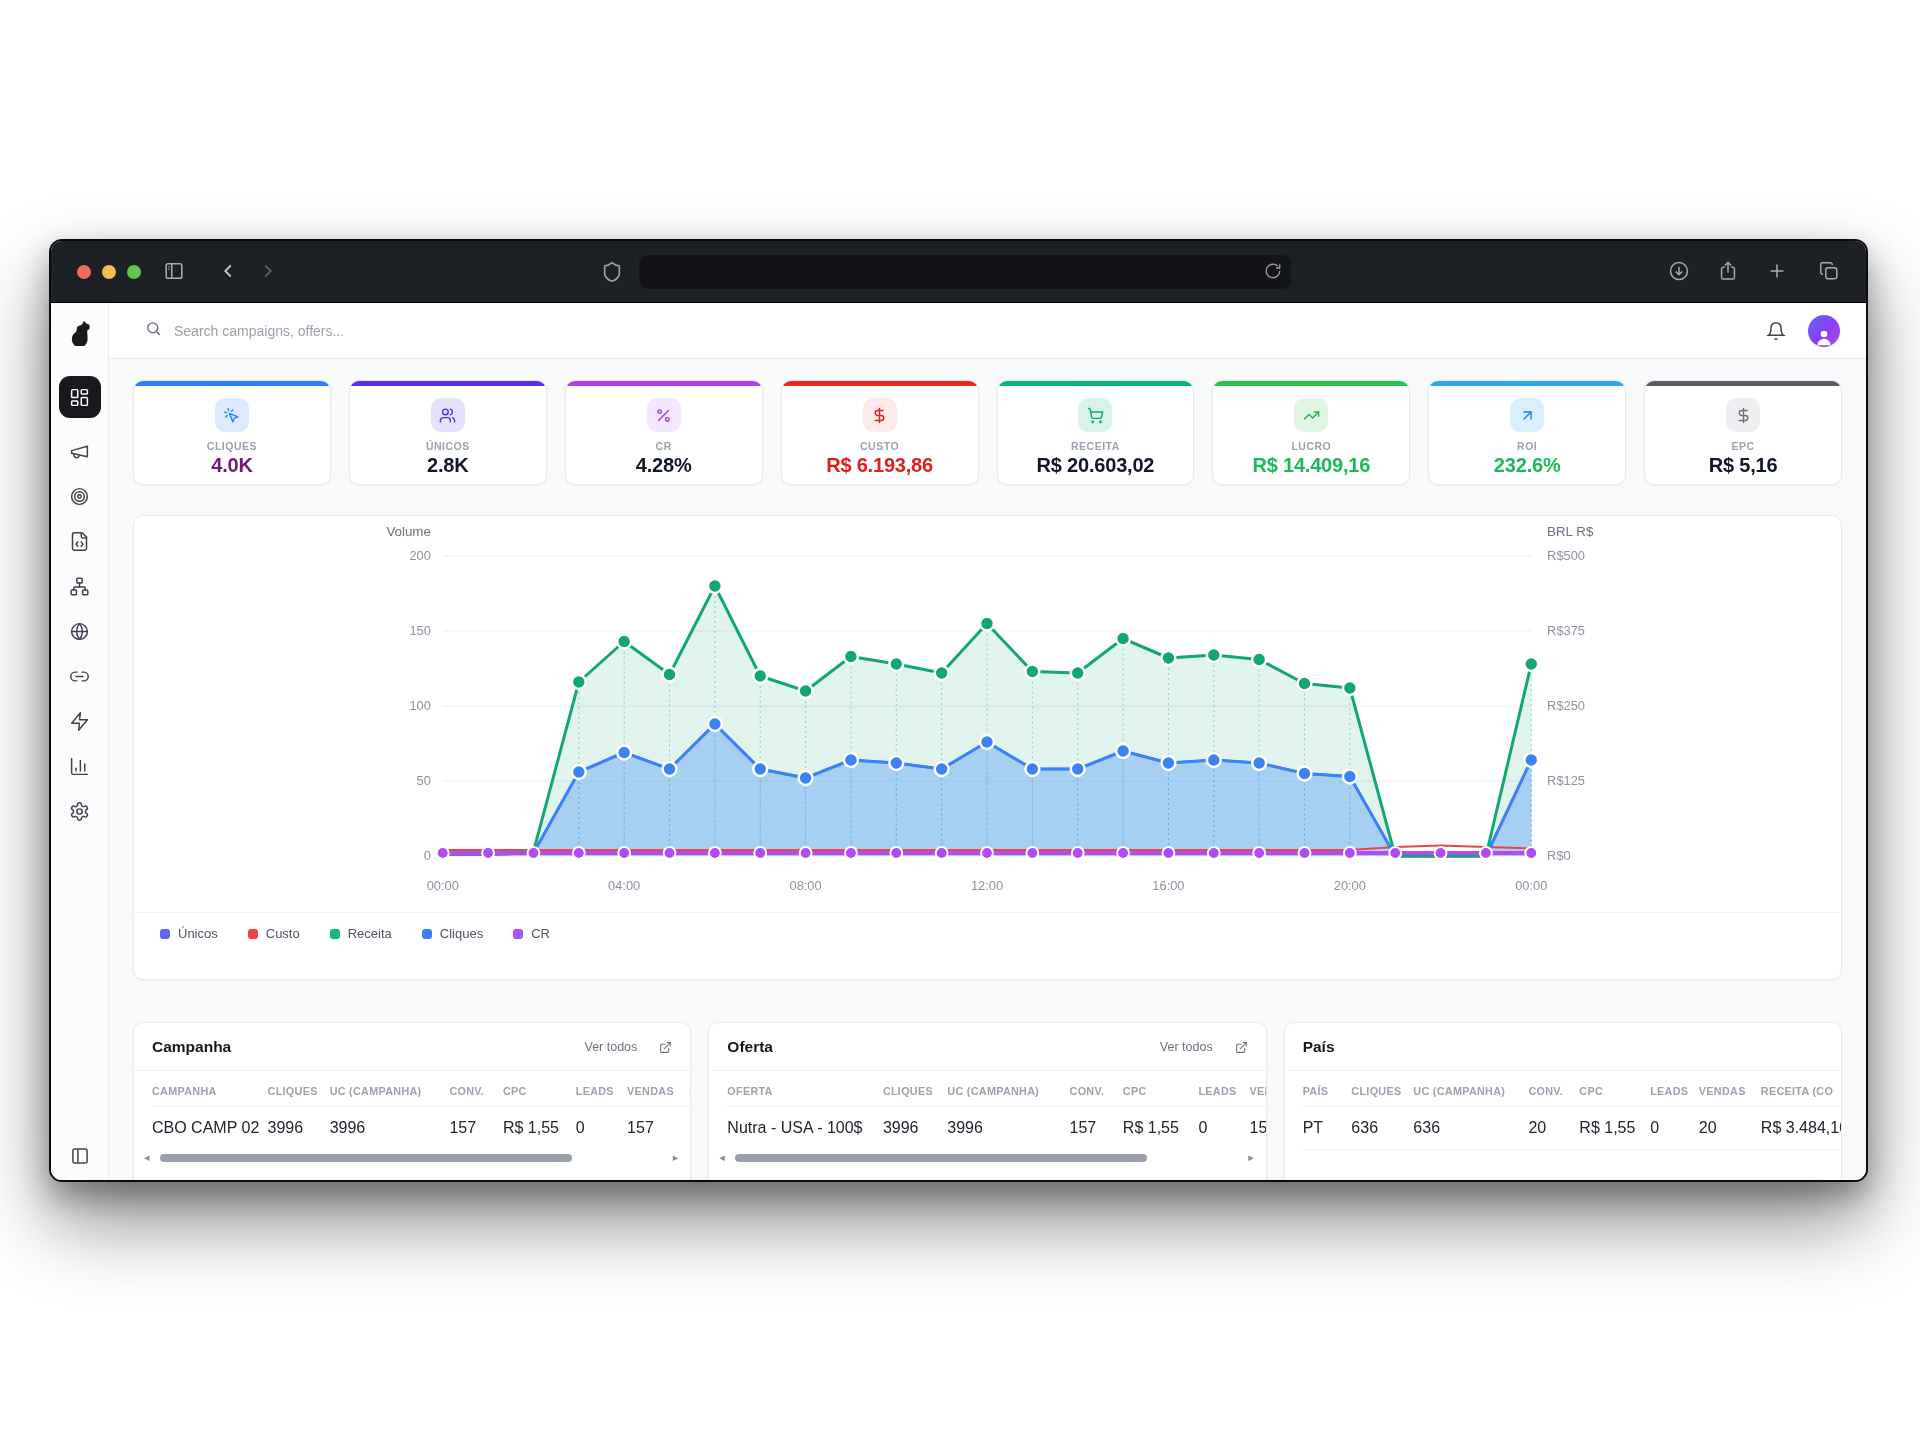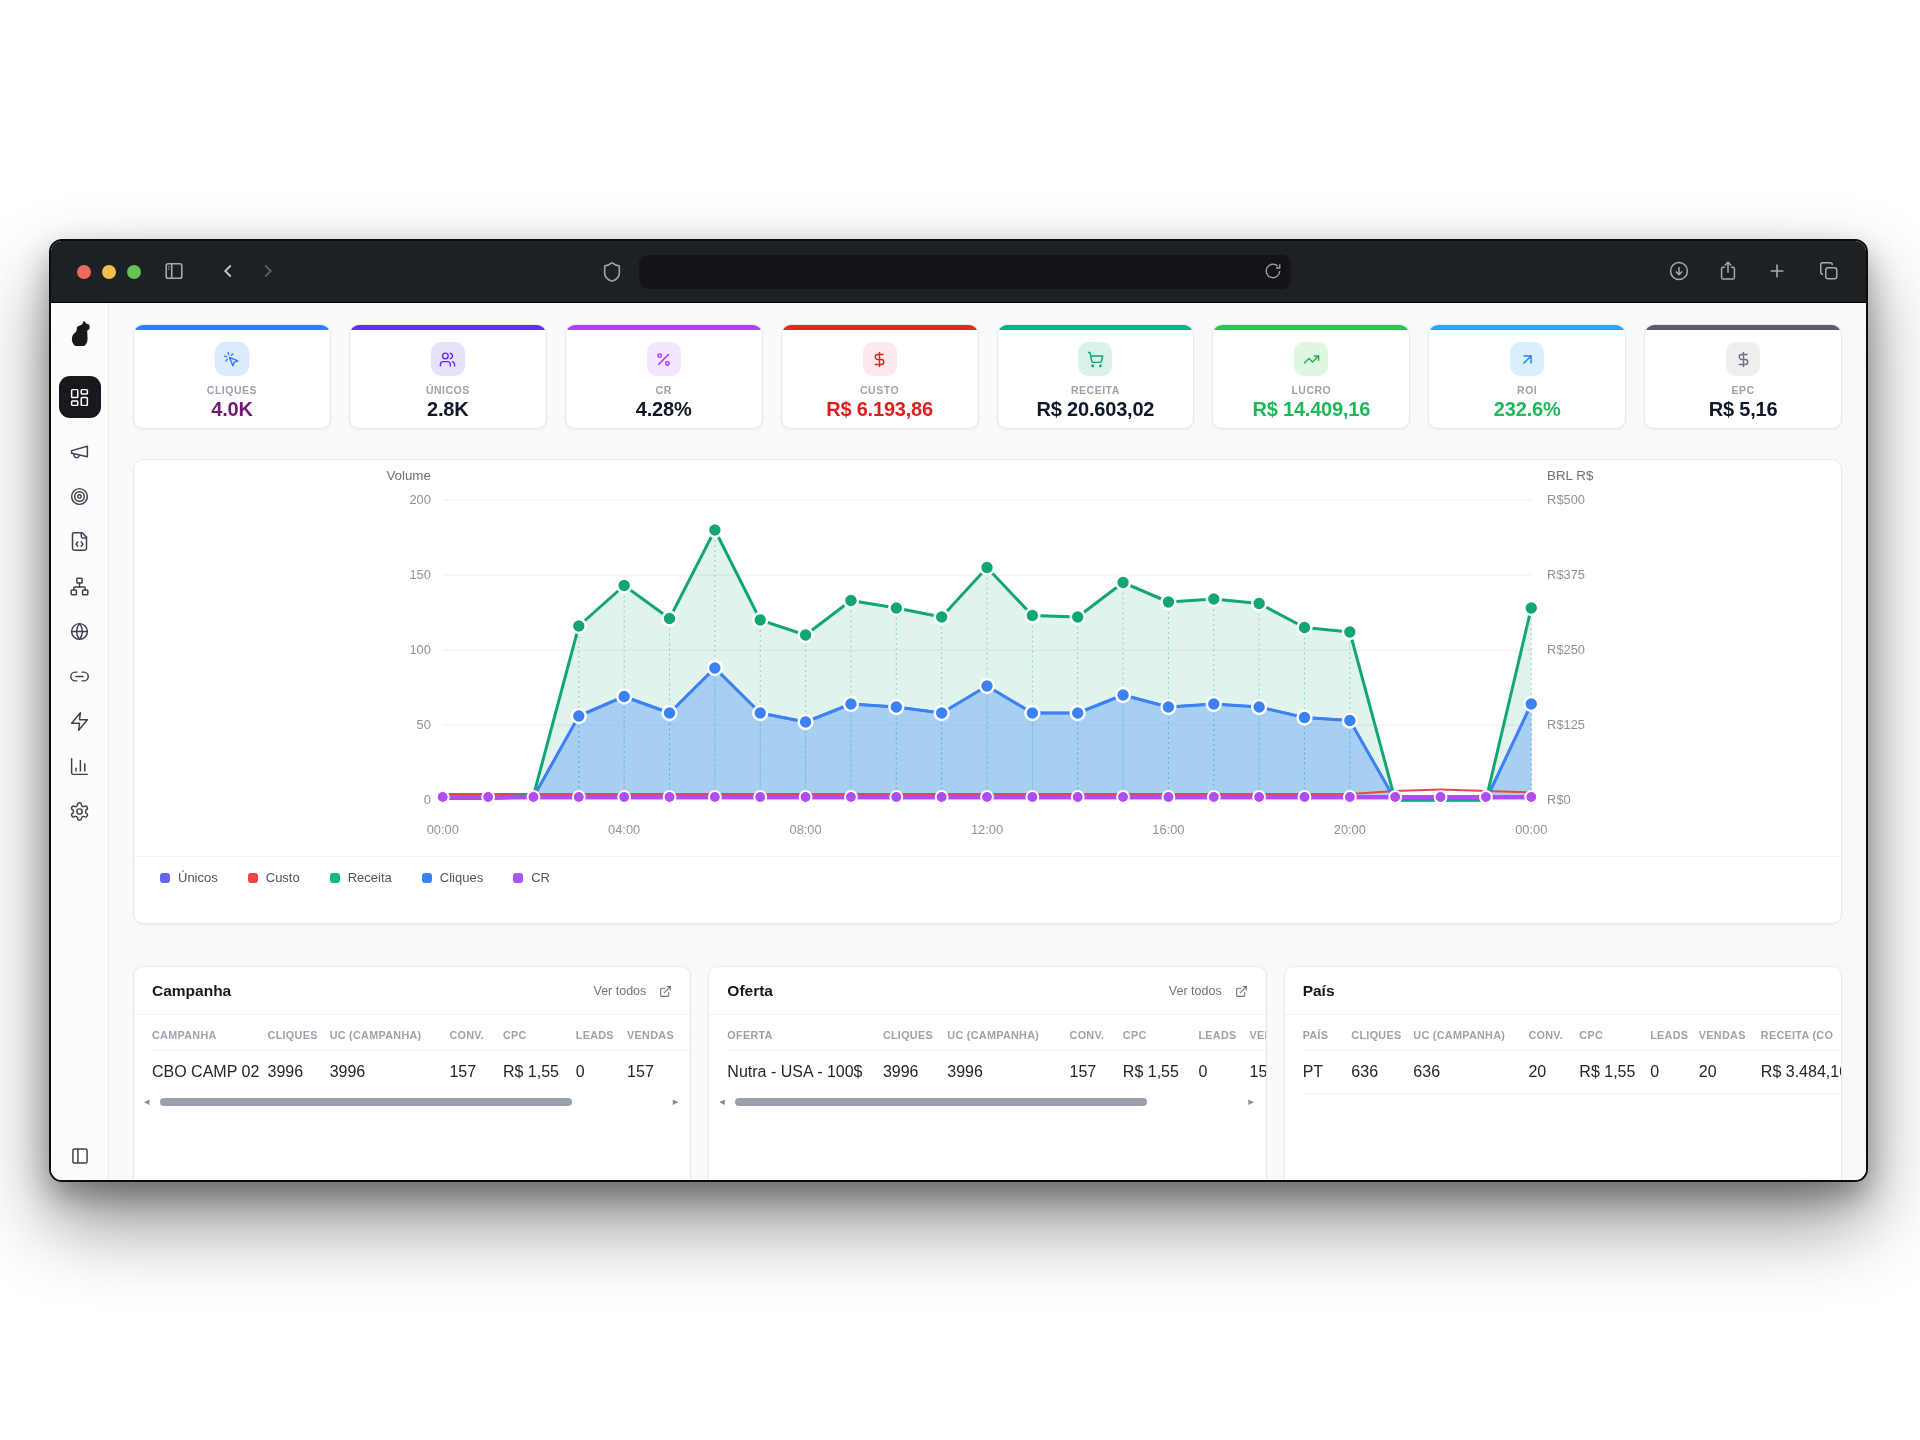--- a/index.html
+++ b/index.html
@@ -48,21 +48,21 @@
   .chart-card svg text{font-family:"Liberation Sans",sans-serif}
   .legend{border-top:1px solid #f0f1f4;margin-top:2px;padding:13px 0 0 26px;display:flex;gap:30px;align-items:center}
   .litem{display:flex;align-items:center;gap:8px;cursor:pointer}
   .ldot{width:10px;height:10px;border-radius:3px;display:inline-block}
   .llabel{font-size:13px;color:#4b5563}
   
   .brow{display:grid;grid-template-columns:1fr 1fr 1fr;gap:17px;margin-top:42px}
   .tcard{background:#fff;border:1px solid #e7e9ee;border-radius:10px;height:232px;overflow:hidden;box-shadow:0 1px 2px rgba(16,24,40,.05)}
   .tcard-head{display:flex;justify-content:space-between;align-items:center;padding:15px 18px 14px;border-bottom:1px solid #eef0f3}
   .tcard-title{font-size:15.5px;font-weight:700;color:#14181f}
-  .vlink{display:flex;gap:13px;align-items:center;font-size:12.5px;color:#6d7480;cursor:pointer;text-decoration:none}
+  .vlink{display:flex;gap:22px;align-items:center;font-size:12.5px;color:#6d7480;cursor:pointer;text-decoration:none}
   .vlink svg{width:13px;height:13px}
   .twrap{padding:0 0 0 18px;overflow:hidden}
   .twrap table{border-collapse:collapse;table-layout:fixed;width:580px}
   .twrap th{font-size:10.8px;color:#9aa3ae;font-weight:700;text-align:left;padding:14px 6px 9px 0;letter-spacing:.3px;white-space:nowrap;overflow:hidden}
   .twrap td{font-size:16px;color:#20262e;padding:12px 6px 12px 0;border-top:1px solid #eef0f3;white-space:nowrap;overflow:hidden}
   .tcard.rowline tbody tr:last-child td{border-bottom:1px solid #eef0f3}
   .sbar{display:flex;align-items:center;gap:7px;padding:3px 12px 0 10px}
   .sarrow{color:#868d98;font-size:11px;line-height:1;cursor:pointer}
   .strack{flex:1;height:8px;position:relative}
   .sthumb{position:absolute;left:3px;top:0;height:8px;width:81%;background:#99a0ab;border-radius:4px;cursor:grab}
@@ -222,20 +222,45 @@
         <button class="tb-icon" style="position:static;color:#3c4350">
           <svg viewBox="0 0 24 24" fill="none" stroke="currentColor" stroke-width="1.8">
               <rect x="3.5" y="3.5" width="17" height="17" rx="2"></rect>
               <path d="M9.5 3.5v17"></path>
             </svg>
         </button>
       </div>
     </aside>
 
     <div class="main">
+      <header class="app-header">
+        <div class="search-wrap">
+          <span>
+            <svg viewBox="0 0 24 24" fill="none" stroke="currentColor" stroke-width="2">
+                <circle cx="11" cy="11" r="7"></circle>
+                <path d="m21 21-4.2-4.2"></path>
+              </svg>
+          </span>
+          <input type="text" placeholder="Search campaigns, offers..." style="">
+        </div>
+        <div class="hdr-right">
+          <span class="bell">
+            <svg viewBox="0 0 24 24" fill="none" stroke="currentColor" stroke-width="1.8">
+                <path d="M6 8a6 6 0 0 1 12 0c0 7 3 9 3 9H3s3-2 3-9"></path>
+                <path d="M10.3 21a1.94 1.94 0 0 0 3.4 0"></path>
+              </svg>
+          </span>
+          <span class="avatar">
+            <svg viewBox="0 0 24 24" fill="#fff">
+                <circle cx="12" cy="8.5" r="4"></circle>
+                <path d="M4 22c0-4.4 3.6-8 8-8s8 3.6 8 8z"></path>
+              </svg>
+          </span>
+        </div>
+      </header>
 
       <div class="content">
         <div class="stat-row" id="stat-row">
             <div class="scard">
               <div class="bar" style="background:#2b7fff"></div>
               <div class="chip" style="background:#dbeafe;color:#2b7fff">
                 <svg viewBox="0 0 24 24" fill="none" stroke="currentColor" stroke-width="2" stroke-linecap="round" stroke-linejoin="round">
                   <path d="m9 9 5 12 1.8-5.2L21 14Z"></path>
                   <path d="M7.2 2.2 8 5.1"></path>
                   <path d="m5.1 8-2.9-.8"></path>

